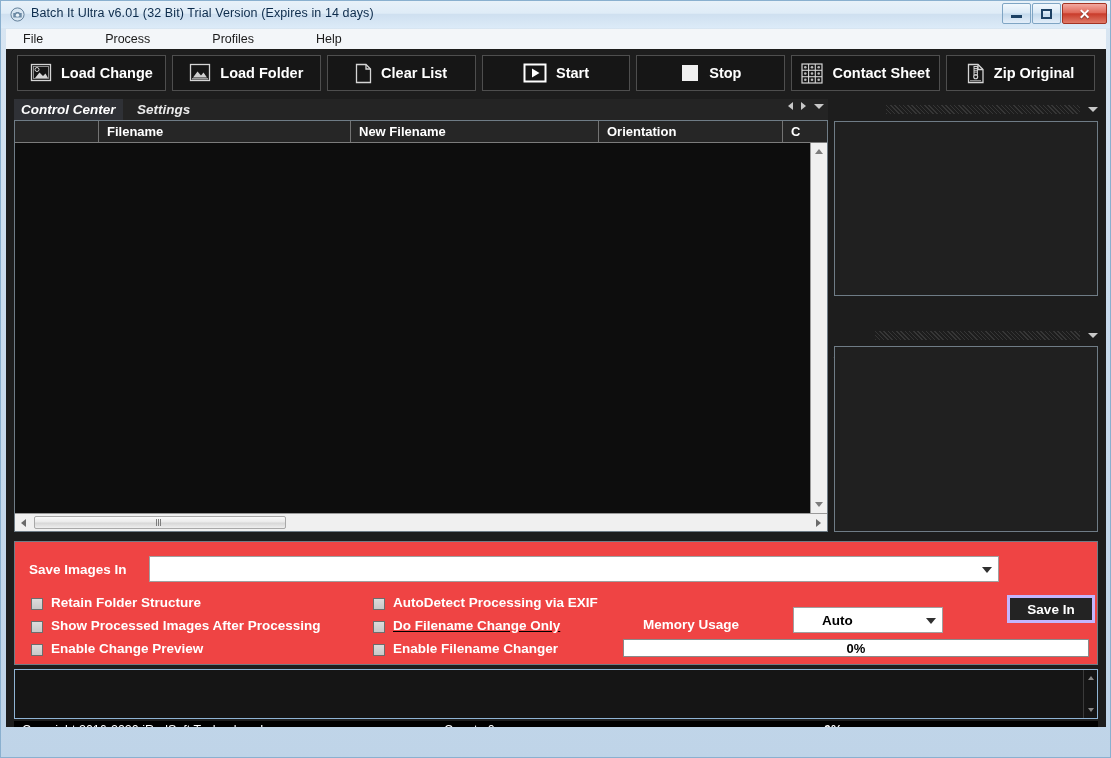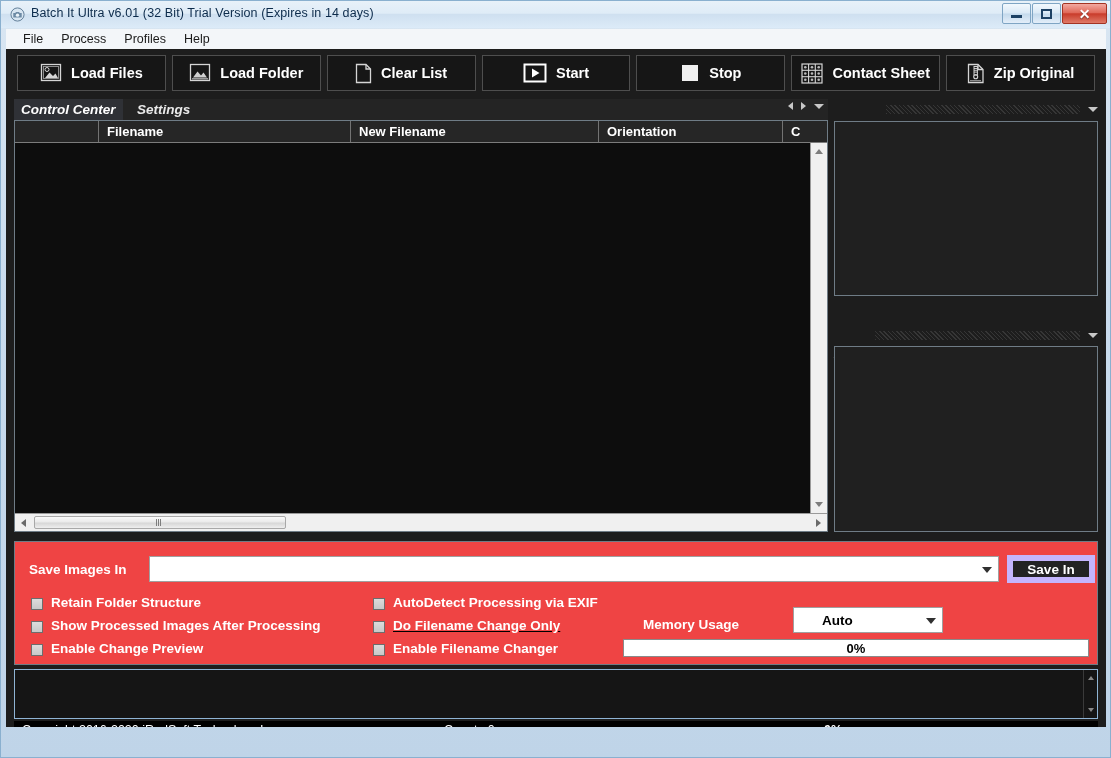--- a/index.html
+++ b/index.html
@@ -75,20 +75,21 @@
   
   .menubar {
     position: absolute;
     left: 5px; top: 28px;
     width: 1100px; height: 20px;
     background: #f3f6f9;
     display: flex;
     align-items: center;
     padding-left: 8px;
     box-sizing: border-box;
+    gap: 44px;
   }
   .menu-item {
     font-size: 12.5px;
     color: #1b1b1b;
     padding: 1px 9px;
     white-space: nowrap;
   }
 
   
   .client {
@@ -307,26 +308,27 @@
     color: #000000;
   }
   .combo .caret {
     position: absolute; right: 6px; top: 50%;
     margin-top: -2px;
     width:0;height:0;border-left:5px solid transparent;border-right:5px solid transparent;border-top:6px solid #303030;
   }
   .btn-savein {
     position: absolute;
     background: #232323;
-    border: 6px solid #c4b5fd;
+    border: 3px solid #c4b5fd;
     box-sizing: border-box;
     display: flex; align-items: center; justify-content: center;
     color: #ffffff;
     font-size: 13.5px;
     font-weight: bold;
+    margin-top: 40px;
   }
   .cbrow {
     position: absolute;
     display: flex;
     align-items: flex-end;
     gap: 8px;
     white-space: nowrap;
   }
   .cbox {
     width: 12px; height: 12px;
@@ -433,21 +435,21 @@
 
       <div class="toolbar">
 
         <div class="tbtn">
           <svg class="ico" width="22" height="20" viewBox="0 0 22 20">
             <rect x="1.5" y="1.5" width="19" height="16" fill="none" stroke="#d5d5d5" stroke-width="1.3"></rect>
             <rect x="3.5" y="3.5" width="15" height="12" fill="none" stroke="#9a9a9a" stroke-width="0.9"></rect>
             <circle cx="7" cy="6.5" r="2" fill="none" stroke="#d5d5d5" stroke-width="1"></circle>
             <path d="M5 15 L9.5 9.5 L13 13 L15.5 10.5 L18 15 Z" fill="#d5d5d5"></path>
           </svg>
-          <span>Load Files</span>
+          <span>Load Change</span>
         </div>
 
         <div class="tbtn">
           <svg class="ico" width="22" height="20" viewBox="0 0 22 20">
             <rect x="1.5" y="1.5" width="19" height="16" fill="none" stroke="#d5d5d5" stroke-width="1.3"></rect>
             <path d="M4 14.5 L8.5 8.5 L12 12.5 L14.5 9.5 L18 14.5 Z" fill="#cfcfcf"></path>
             <rect x="3" y="15" width="16" height="1.6" fill="#9a9a9a"></rect>
           </svg>
           <span>Load Folder</span>
         </div>

